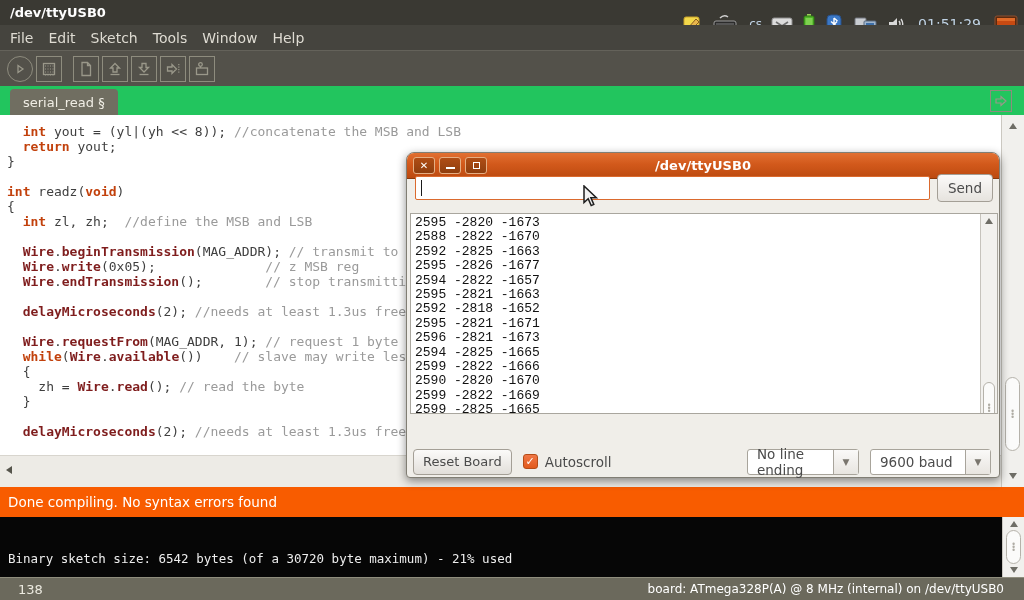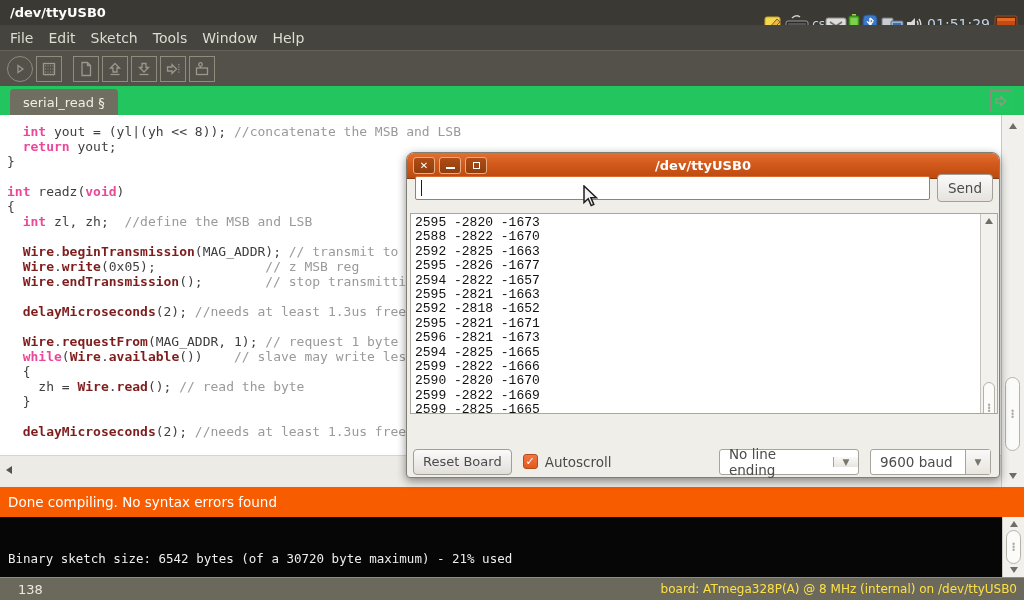--- a/index.html
+++ b/index.html
@@ -2,21 +2,21 @@
 <html><head>
 <meta charset="utf-8">
 <style>
   * { margin:0; padding:0; box-sizing:border-box; }
   html,body { width:1024px; height:600px; overflow:hidden; font-family:"DejaVu Sans","Liberation Sans",sans-serif; }
   #screen { position:relative; width:1024px; height:600px; background:#EDEBE7; }
 
   
   .top-panel { position:absolute; top:0; left:0; width:1024px; height:25px; background:#3A3933; display:flex; align-items:center; }
   .win-title { color:#FFFFFF; font-weight:bold; font-size:13px; padding-left:10px; flex:0 0 auto; }
-  .tray { margin-left:auto; display:flex; align-items:center; padding-right:6px;margin-top:23px; }
+  .tray { margin-left:auto; display:flex; align-items:center; gap:9px; padding-right:6px;margin-top:23px; }
   .tray-clock { color:#BFD2E4; font-size:14px; padding:0 4px; }
   .kbd-label { color:#BFD2E4; font-size:12px; margin-left:2px; }
   .ticon { display:flex; align-items:center; }
 
   
   .menu-bar { position:absolute; top:25px; left:0; width:1024px; height:25px; background:#45443E; display:flex; align-items:center; gap:15px; padding-left:10px; }
   .menu-item { color:#DFDCD3; font-size:14px; cursor:default; }
 
   
   .toolbar { position:absolute; top:50px; left:0; width:1024px; height:36px; background:#53514A; border-top:1px solid #64625A; display:flex; align-items:center; gap:3px; padding-left:7px; }
@@ -26,21 +26,21 @@
 
   
   .tab-strip { position:absolute; top:86px; left:0; width:1024px; height:29px; background:#22c55e; }
   .tab { position:absolute; left:10px; bottom:0; height:26px; background:#706E61; border-radius:4px 4px 0 0; padding:0 13px; display:flex; align-items:center; color:#F0EEE5; font-size:13px; }
   .newtab-btn { position:absolute; right:12px; top:4px; width:22px; height:22px; border:1px solid #8E8C7E; display:flex; align-items:center; justify-content:center; }
 
   
   .editor { position:absolute; top:115px; left:0; width:1001px; height:340px; background:#FFFFFF; overflow:hidden; }
   .code { position:absolute; top:9px; left:7px; font-family:"DejaVu Sans Mono","Liberation Mono",monospace; font-size:13px; line-height:15px; white-space:pre; }
   .code-line { height:15px; }
-  .tok-k { color:#ec4899; font-weight:bold; }
+  .tok-k { color:#c2410c; font-weight:bold; }
   .tok-f { color:#7f1d1d; font-weight:bold; }
   .tok-p { color:#3F3F3F; }
   .tok-c { color:#9A9A9A; }
   .editor-hscroll { position:absolute; top:455px; left:0; width:1001px; height:32px; background:#EDEBE6; border-top:1px solid #D8D5CE; }
   .hs-left-arrow { position:absolute; left:6px; top:10px; width:0; height:0; border-top:4px solid transparent; border-bottom:4px solid transparent; border-right:6px solid #55544C; }
   .editor-vscroll { position:absolute; top:115px; right:0; width:23px; height:372px; background:#F1F0ED; border-left:1px solid #CBC8C1; }
   .sb-arrow-up { position:absolute; left:7px; width:0; height:0; border-left:4px solid transparent; border-right:4px solid transparent; border-bottom:6px solid #6E6D66; }
   .sb-arrow-dn { position:absolute; left:7px; width:0; height:0; border-left:4px solid transparent; border-right:4px solid transparent; border-top:6px solid #6E6D66; }
   .sb-thumb { position:absolute; left:3px; width:15px; background:#FBFBFA; border:1px solid #B5B2AA; border-radius:8px; }
   .sb-grip { position:absolute; left:50%; top:50%; transform:translate(-50%,-50%); color:#B0ADA5; font-size:8px; line-height:3px; letter-spacing:0; text-align:center; }
@@ -50,21 +50,21 @@
   .status-text { color:#FFFFFF; font-size:13.5px; }
 
   
   .console { position:absolute; top:517px; left:0; width:1024px; height:60px; background:#060606; }
   .console-text { position:absolute; left:8px; top:34px; color:#EDEDED; font-family:"DejaVu Sans Mono","Liberation Mono",monospace; font-size:12.5px; white-space:pre; }
   .console-vscroll { position:absolute; top:0; right:0; width:22px; height:60px; background:#F1F0ED; border-left:1px solid #CBC8C1; }
 
   
   .footer { position:absolute; top:577px; left:0; width:1024px; height:23px; background:#6B695C; border-top:1px solid #8F8D7D; display:flex; align-items:center; }
   .footer-line { color:#ECEAE0; font-size:13px; padding-left:18px; }
-  .footer-board { margin-left:auto; color:#fde047; font-size:12px; padding-right:7px; }
+  .footer-board { margin-left:auto; color:#ffffff; font-size:12px; padding-right:20px; }
 
   
   .serial-win { position:absolute; left:406px; top:152px; width:594px; height:326px; border-radius:8px 8px 4px 4px; box-shadow:0 3px 10px rgba(0,0,0,0.45); background:#F0EEE9; border:1px solid #817E74; z-index:10; }
   .sw-titlebar { position:relative; height:26px; border-radius:7px 7px 0 0; background:linear-gradient(180deg,#E27032 0%,#D2591B 45%,#BC4A10 100%); border-bottom:1px solid #8A3A0C; display:flex; align-items:center; }
   .sw-title { position:absolute; left:0; right:0; text-align:center; color:#FFFFFF; font-weight:bold; font-size:13px; }
   .sw-btns { display:flex; gap:4px; padding-left:6px; z-index:2; }
   .sw-btn { width:22px; height:17px; border-radius:3px; border:1px solid #E5AE83; background:linear-gradient(180deg,#B04D15,#8F3E0E); color:#FFFFFF; font-size:10px; font-weight:bold; display:flex; align-items:center; justify-content:center; line-height:1; }
   .sw-btn .sq { width:7px; height:7px; border:1.5px solid #FFFFFF; }
   .sw-btn .mn { width:9px; height:2px; background:#FFFFFF; margin-top:5px; }
   .sw-inputrow { position:absolute; top:26px; left:0; width:100%; height:34px; display:flex; align-items:center; padding:0 6px 16px 8px; }
@@ -77,21 +77,21 @@
   .sw-vscroll .sb-arrow-up { left:4px; top:4px; }
   .sw-vscroll .sb-arrow-dn { left:4px; bottom:4px; }
   .sw-vscroll .sb-thumb { left:2px; width:12px; top:168px; height:52px; }
   .sw-controls { position:absolute; top:292px; left:0; width:100%; height:33px; display:flex; align-items:center; padding:0 8px 0 6px; }
   .sw-reset { height:26px; padding:0 9px; background:linear-gradient(180deg,#FBFAF9,#E2DFDA); border:1px solid #A49F96; border-radius:4px; color:#4B4B4B; font-size:13px; display:flex; align-items:center; }
   .sw-check { width:15px; height:15px; margin-left:11px; border:1px solid #B54C17; border-radius:3px; background:linear-gradient(180deg,#F07746,#E25A1C); color:#FFFFFF; font-size:11px; font-weight:bold; display:flex; align-items:center; justify-content:center; line-height:1; }
   .sw-checklabel { margin-left:7px; color:#4B4B4B; font-size:13.5px; }
   .dropdown { display:flex; height:26px; background:#FFFFFF; border:1px solid #A8A49B; border-radius:3px; align-items:stretch; }
   .dd-value { display:flex; align-items:center; padding:0 9px; color:#4B4B4B; font-size:13.5px; }
   .dd-arrow { width:25px; border-left:1px solid #A8A49B; background:linear-gradient(180deg,#FAF9F8,#E8E5E0); display:flex; align-items:center; justify-content:center; color:#7A766E; font-size:9px; }
-  .dd-lineend { margin-left:auto; width:140px;align-items:center; }
+  .dd-lineend { margin-left:auto; width:112px; }
   .dd-lineend .dd-value { flex:1; }
   .dd-baud { margin-left:11px; width:121px; }
   .dd-baud .dd-value { flex:1; }
 
   .cursor { position:absolute; left:583px; top:185px; z-index:30; }
 </style>
 </head>
 <body>
 
 <div id="screen">

